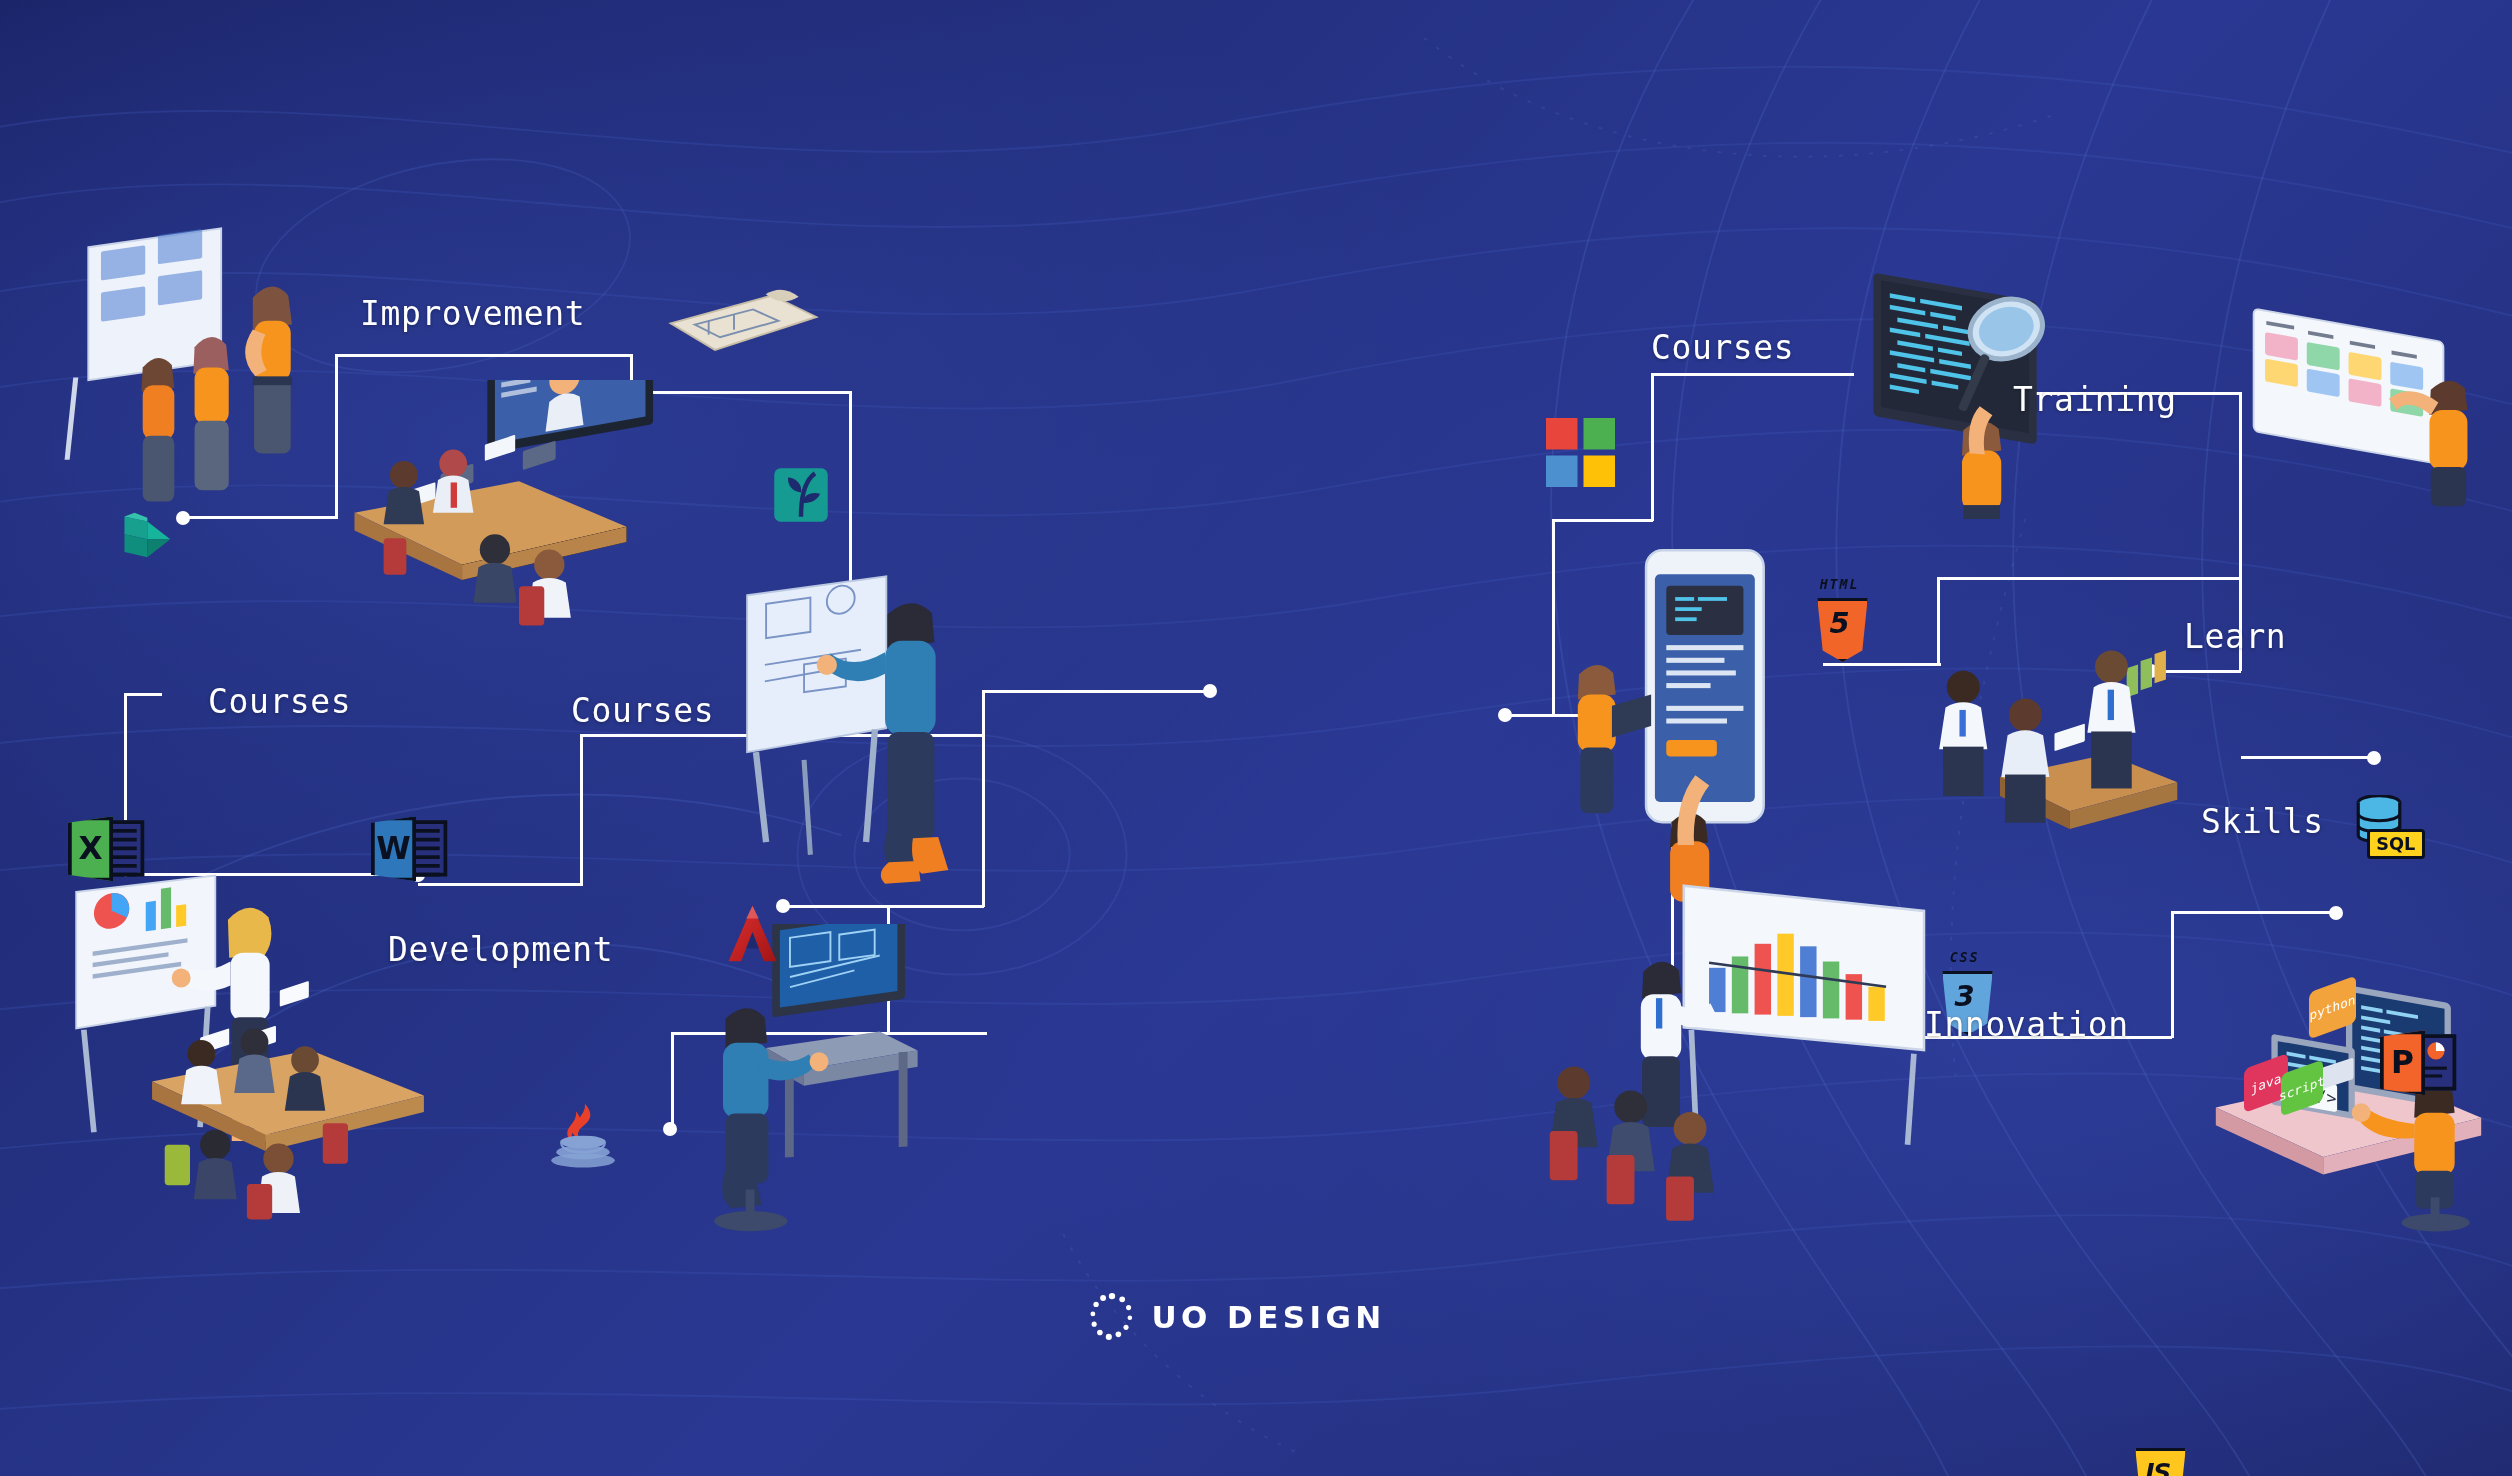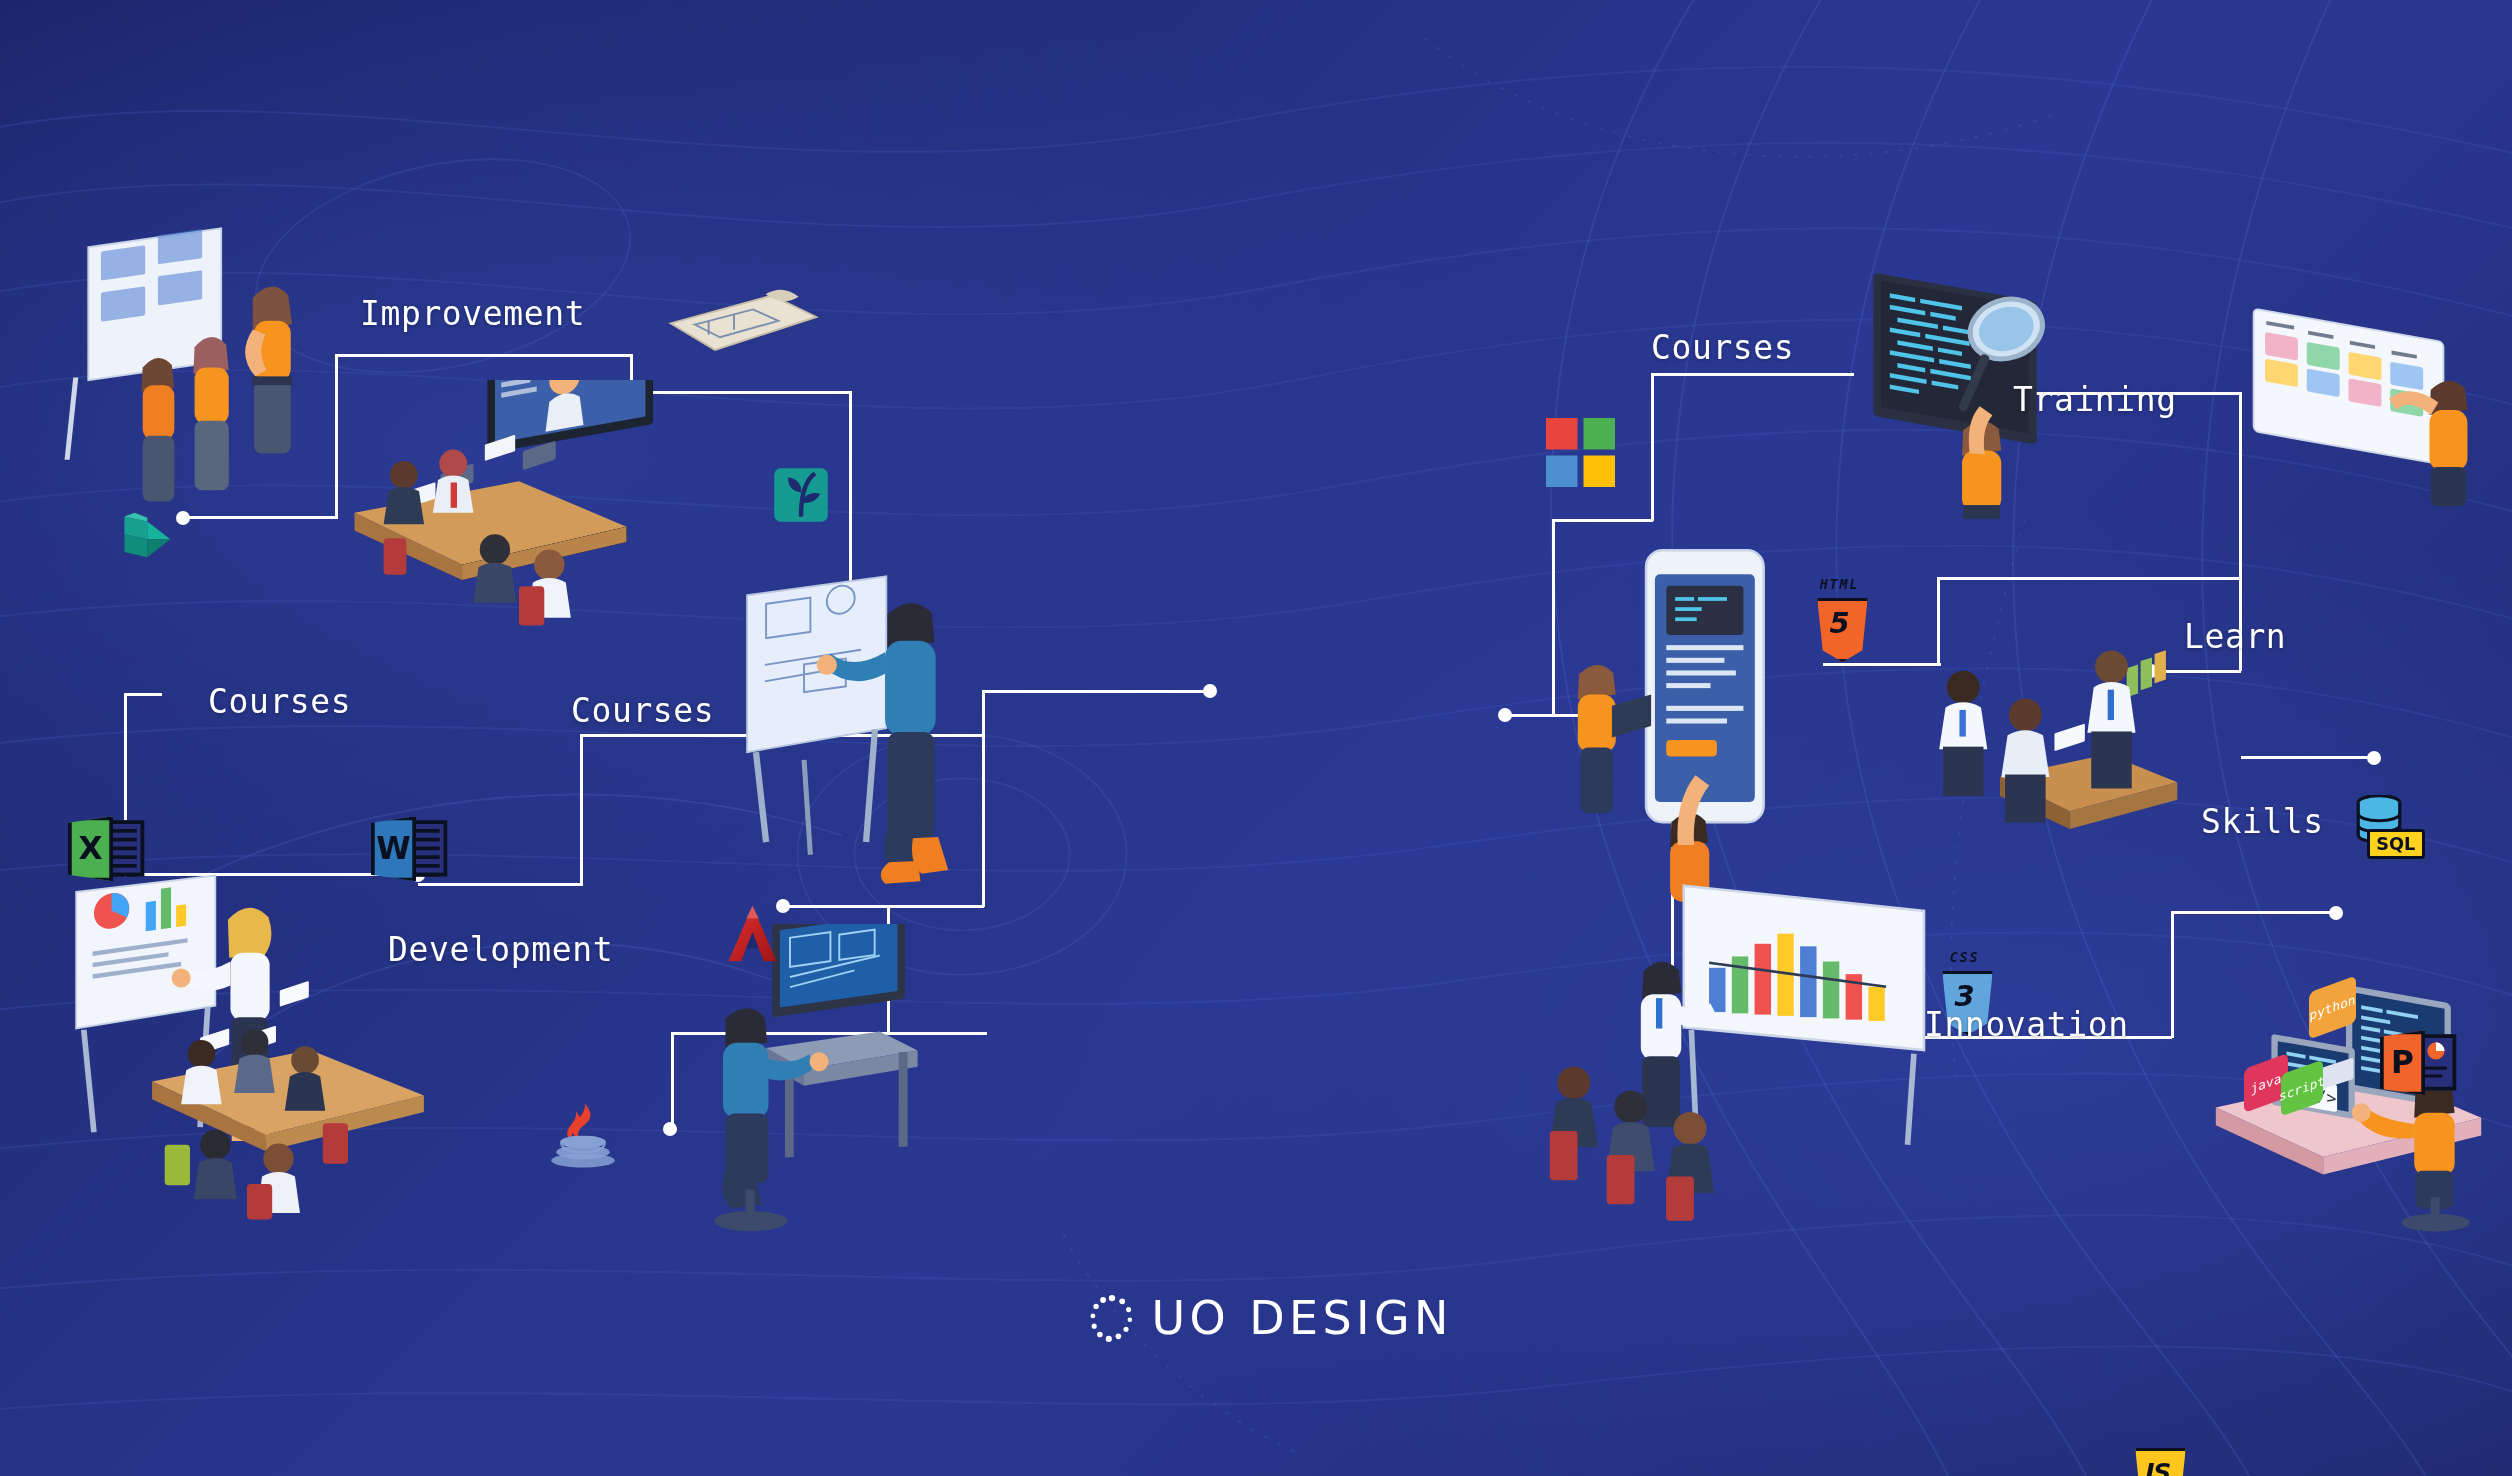--- a/index.html
+++ b/index.html
@@ -26,22 +26,22 @@
   
   #logo-wrap{position:absolute;left:1076px;top:639px;width:380px;text-align:center;}
   #logo-mark{height:95px;display:flex;align-items:center;justify-content:center;gap:0px;}
   #logo-sub{
     margin-top:11.4px;color:#fff;font-size:24px;letter-spacing:0.6px;
     font-family:"DejaVu Sans Mono","Liberation Mono",monospace;
     text-shadow:0 1.3px 3.8px rgba(0,0,0,.35);
   }
   
   #brand{position:absolute;left:1089px;top:1291px;display:flex;align-items:center;gap:16.5px;}
-  #brand-text{color:#fff;font-size:46px;letter-spacing:4.4px;
-    font-family:"DejaVu Sans","Liberation Sans",sans-serif;font-weight:400;}
+  #brand-text{color:#fff;font-size:31px;letter-spacing:4.4px;
+    font-family:"DejaVu Sans","Liberation Sans",sans-serif;font-weight:700;}
   
   .badge{position:absolute;}
   .ms-logo{display:grid;grid-template-columns:1fr 1fr;grid-gap:3.2px;width:46px;height:46px;}
   .ms-logo i{display:block;}
   .office{position:relative;width:54px;height:49px;}
   .office .panel{position:absolute;left:0;top:1.9px;width:30px;height:46px;border:3.2px solid #0b1020;
      display:flex;align-items:center;justify-content:center;color:#0b1020;font-weight:700;
      font-size:25px;font-family:"DejaVu Sans","Liberation Sans",sans-serif;
      clip-path:polygon(0 10%,100% 0,100% 100%,0 90%);}
   .office .sheet{position:absolute;left:28px;top:5px;width:26.6px;height:39px;border:3.2px solid #0b1020;background:#28307e;}

